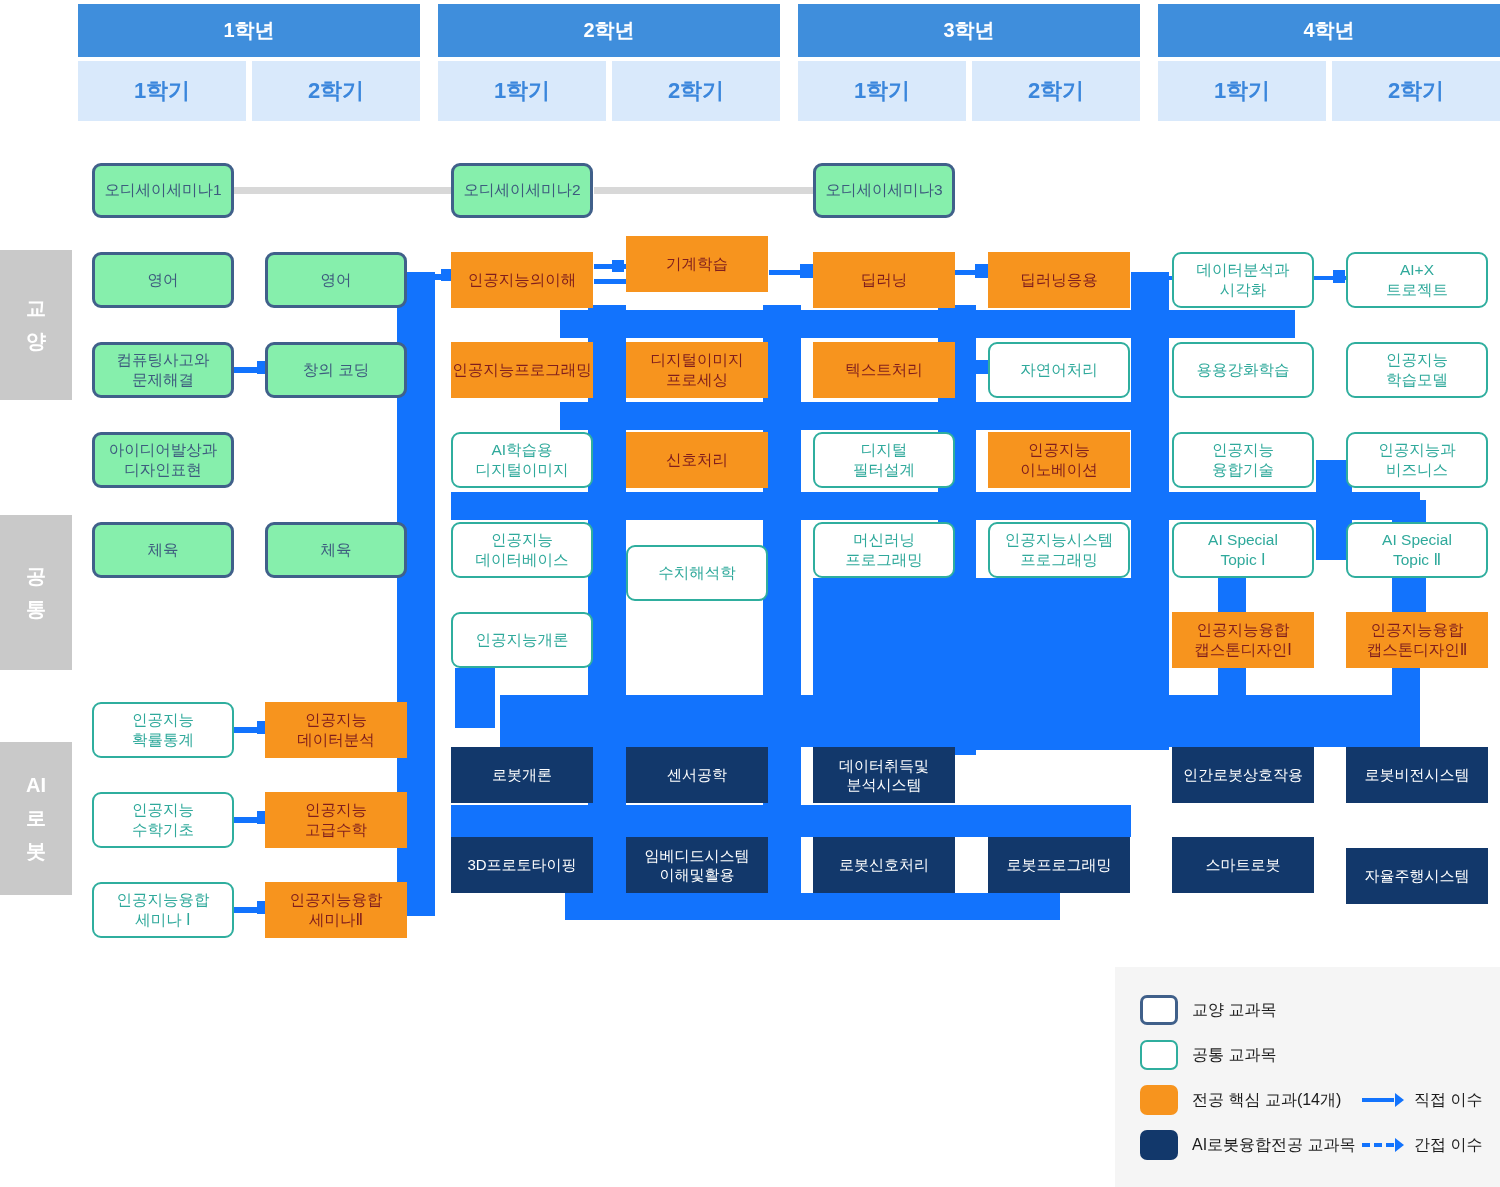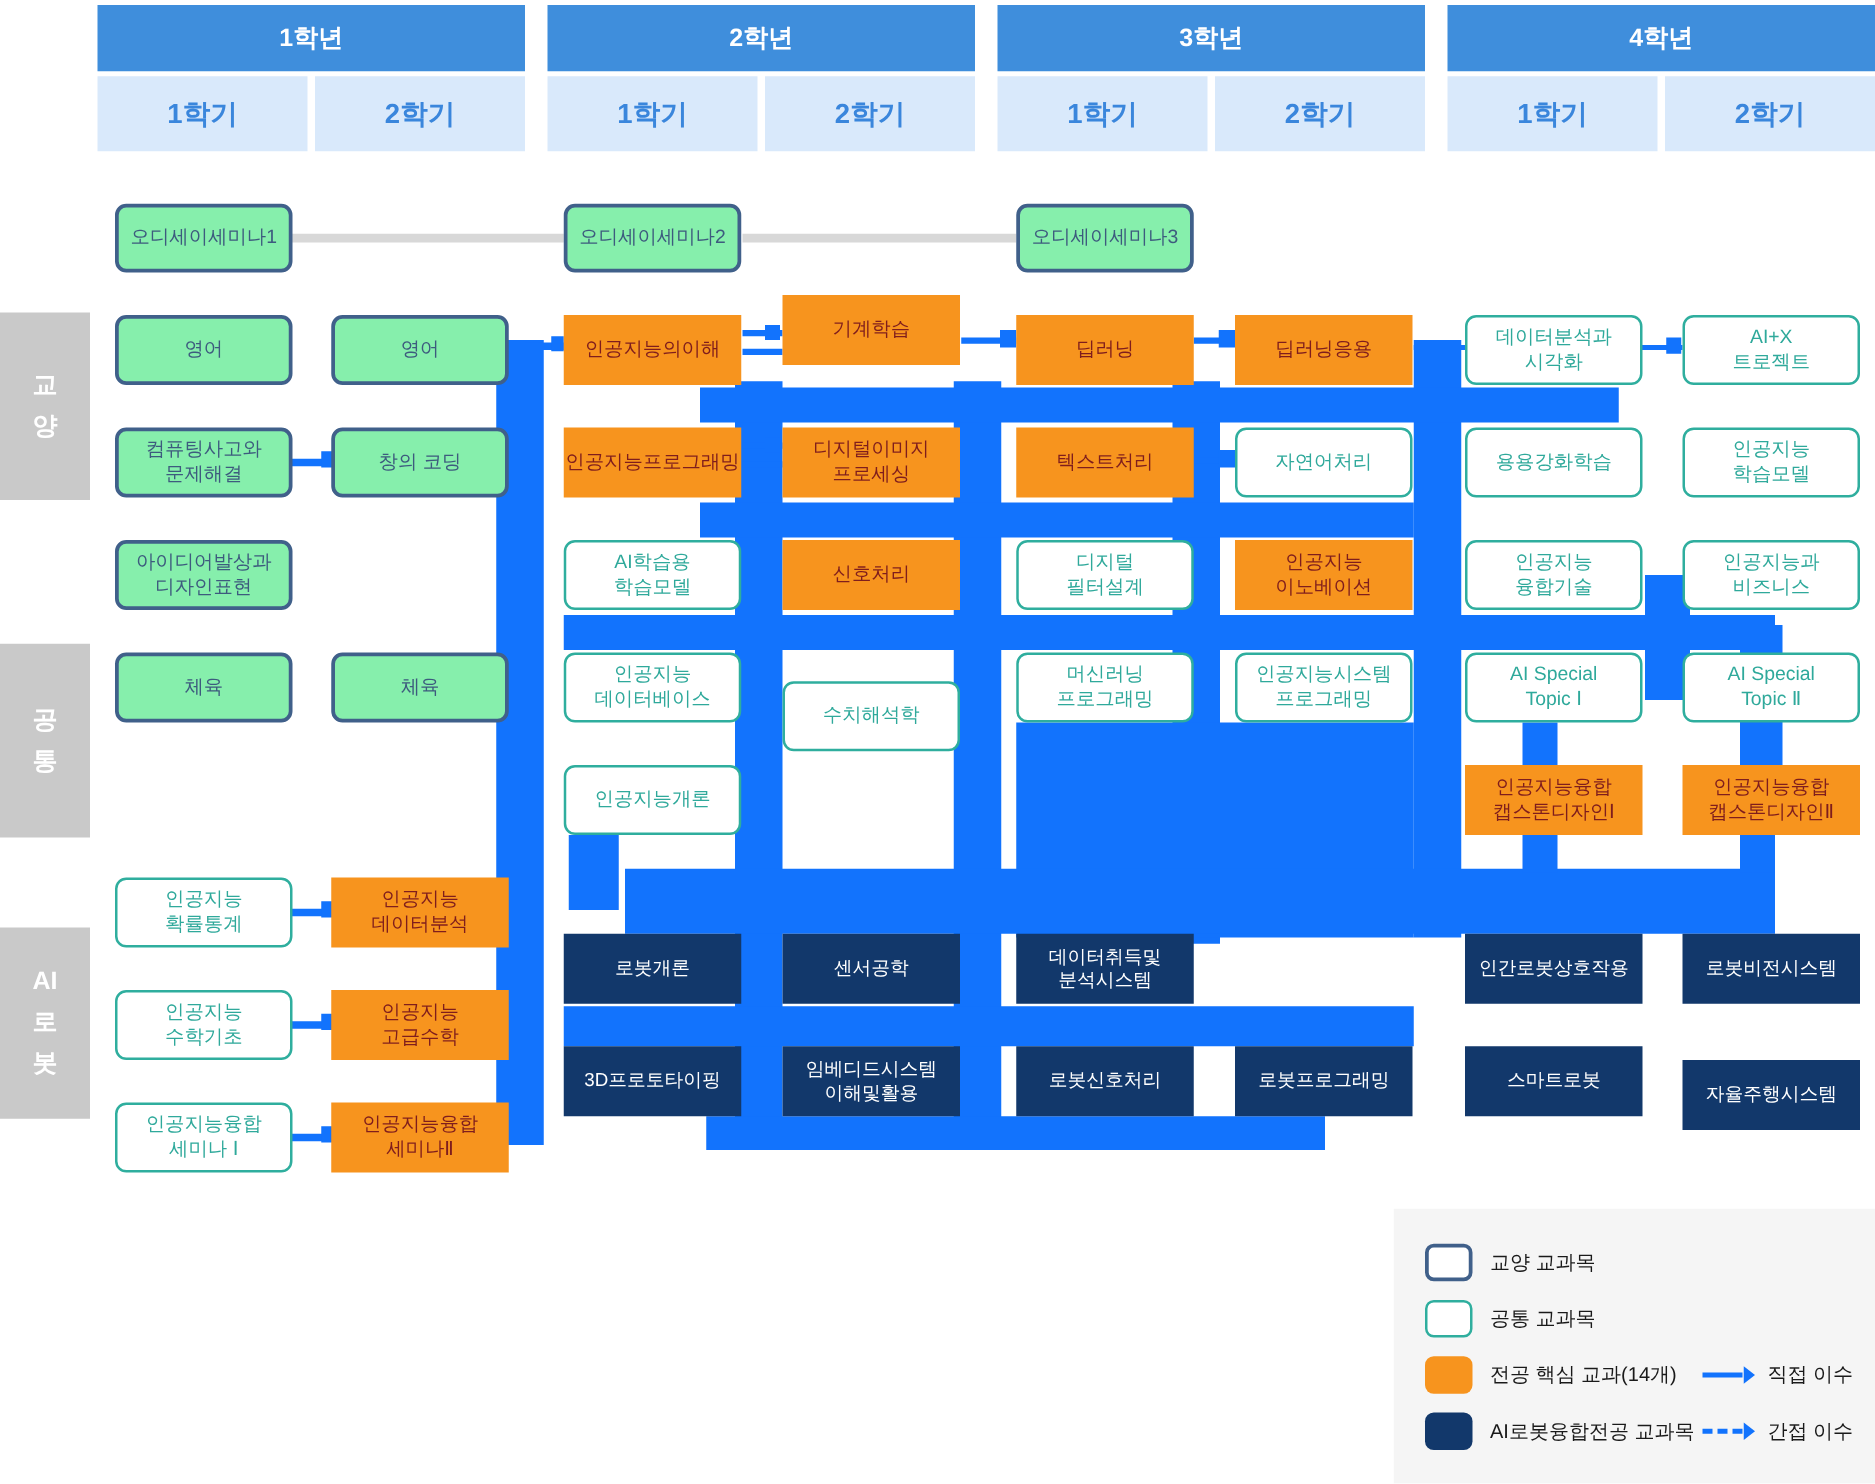--- a/index.html
+++ b/index.html
@@ -122,21 +122,21 @@
     <div class="course core" style="left: 626px; top: 342px;">디지털이미지
 프로세싱</div>
     <div class="course core" style="left: 813px; top: 342px;">텍스트처리</div>
     <div class="course common" style="left: 988px; top: 342px;">자연어처리</div>
     <div class="course common" style="left: 1172px; top: 342px;">용용강화학습</div>
     <div class="course common" style="left: 1346px; top: 342px;">인공지능
 학습모델</div>
     <div class="course gen" style="left: 92px; top: 432px;">아이디어발상과
 디자인표현</div>
     <div class="course common" style="left: 451px; top: 432px;">AI학습용
-학습모델</div>
+디지털이미지</div>
     <div class="course core" style="left: 626px; top: 432px;">신호처리</div>
     <div class="course common" style="left: 813px; top: 432px;">디지털
 필터설계</div>
     <div class="course core" style="left: 988px; top: 432px;">인공지능
 이노베이션</div>
     <div class="course common" style="left: 1172px; top: 432px;">인공지능
 융합기술</div>
     <div class="course common" style="left: 1346px; top: 432px;">인공지능과
 비즈니스</div>
     <div class="course gen" style="left: 92px; top: 522px;">체육</div>

